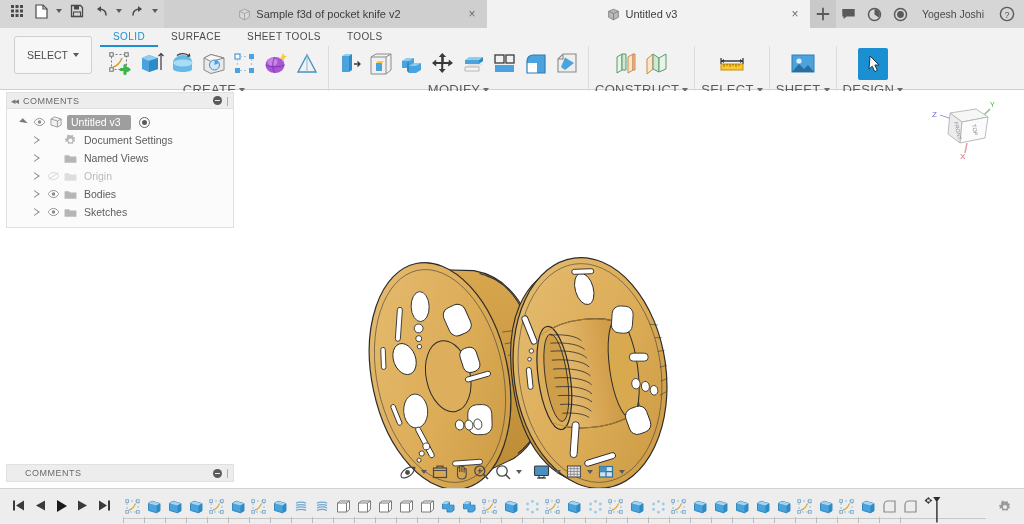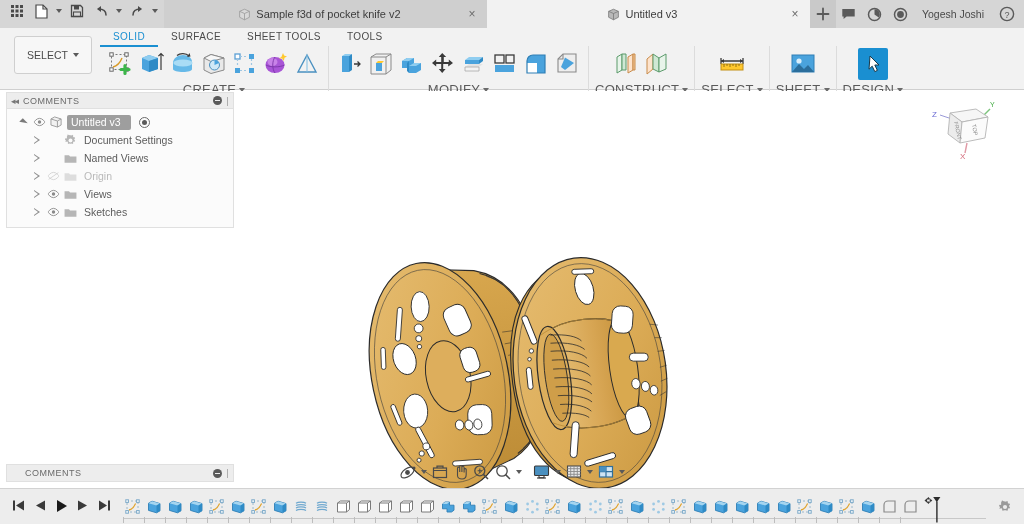--- a/index.html
+++ b/index.html
@@ -774,21 +774,21 @@
         <span class="tw" style="margin-left:14px;">
             <i class="arr-r-o"></i>
           </span>
         <svg class="eye" viewBox="0 0 16 11">
             <path d="M8 1C4 1 1.4 5.5 1.4 5.5S4 10 8 10s6.6-4.5 6.6-4.5S12 1 8 1z" fill="none" stroke="#8a8a8a" stroke-width="1.1"></path>
             <circle cx="8" cy="5.5" r="2.1" fill="#8a8a8a"></circle>
           </svg>
         <svg class="folder" viewBox="0 0 14 11">
             <path d="M.6 2h4.8l1.1 1.4h6.9V10H.6z" fill="#b6b6b6"></path>
           </svg>
-        <span class="tlabel">Views</span>
+        <span class="tlabel">Bodies</span>
       </div>
 
       <div class="trow">
         <span class="tw" style="margin-left:14px;">
             <i class="arr-r-o"></i>
           </span>
         <svg class="eye" viewBox="0 0 16 11">
             <path d="M8 1C4 1 1.4 5.5 1.4 5.5S4 10 8 10s6.6-4.5 6.6-4.5S12 1 8 1z" fill="none" stroke="#8a8a8a" stroke-width="1.1"></path>
             <circle cx="8" cy="5.5" r="2.1" fill="#8a8a8a"></circle>
           </svg>

